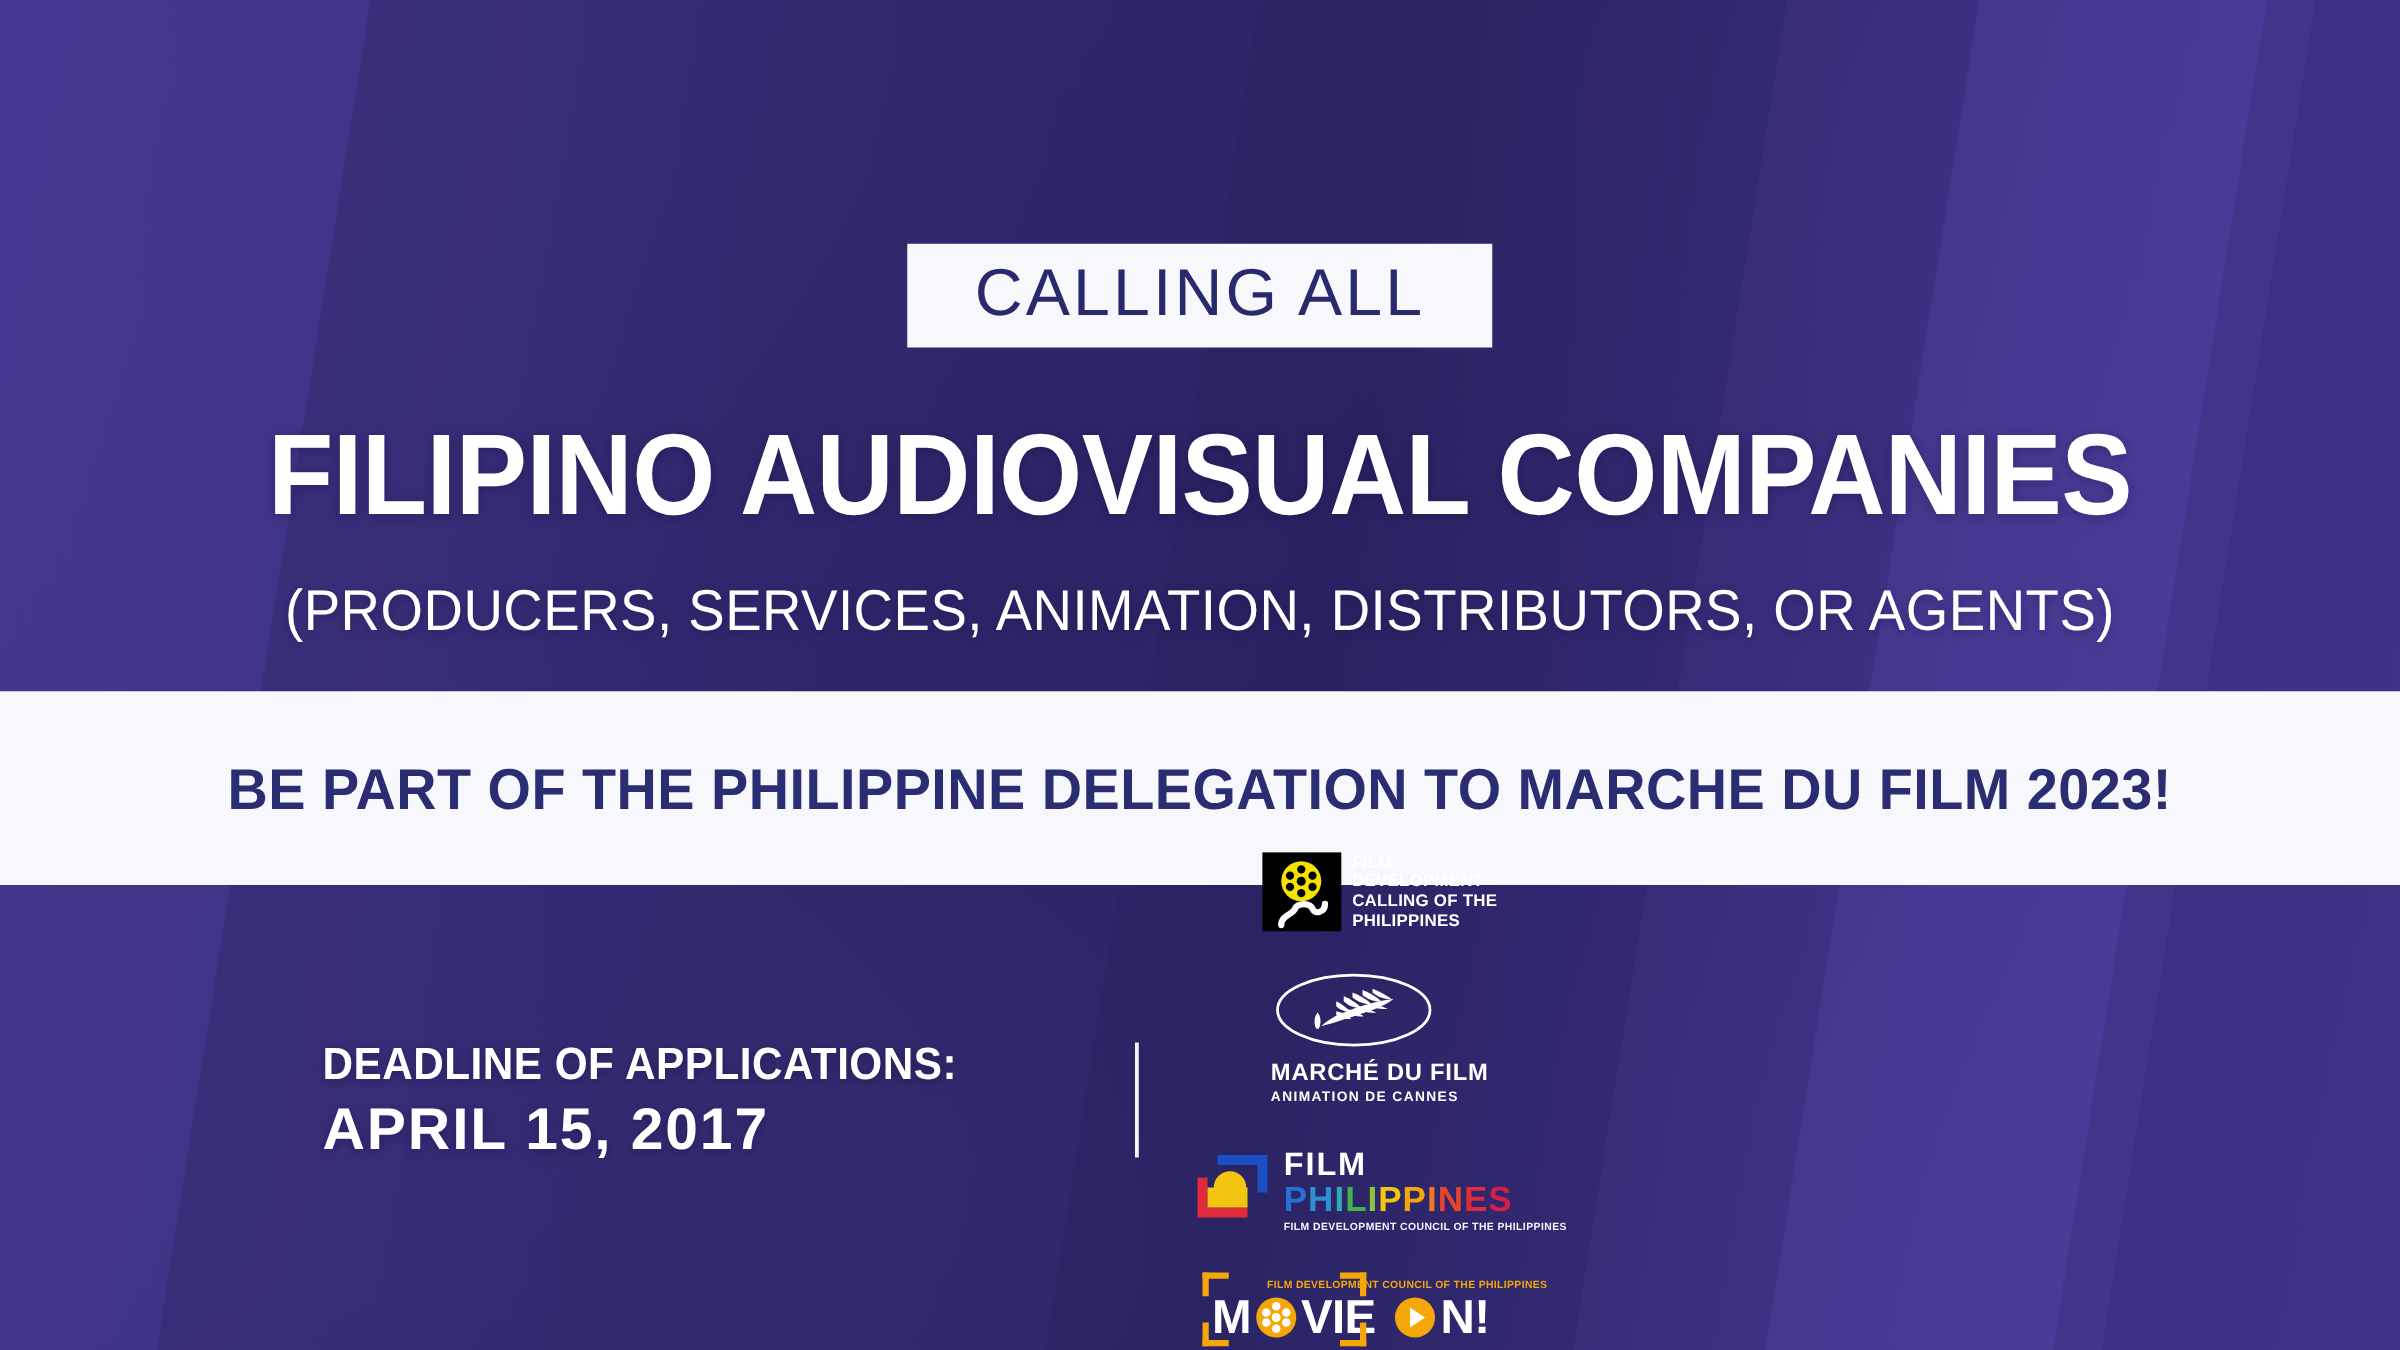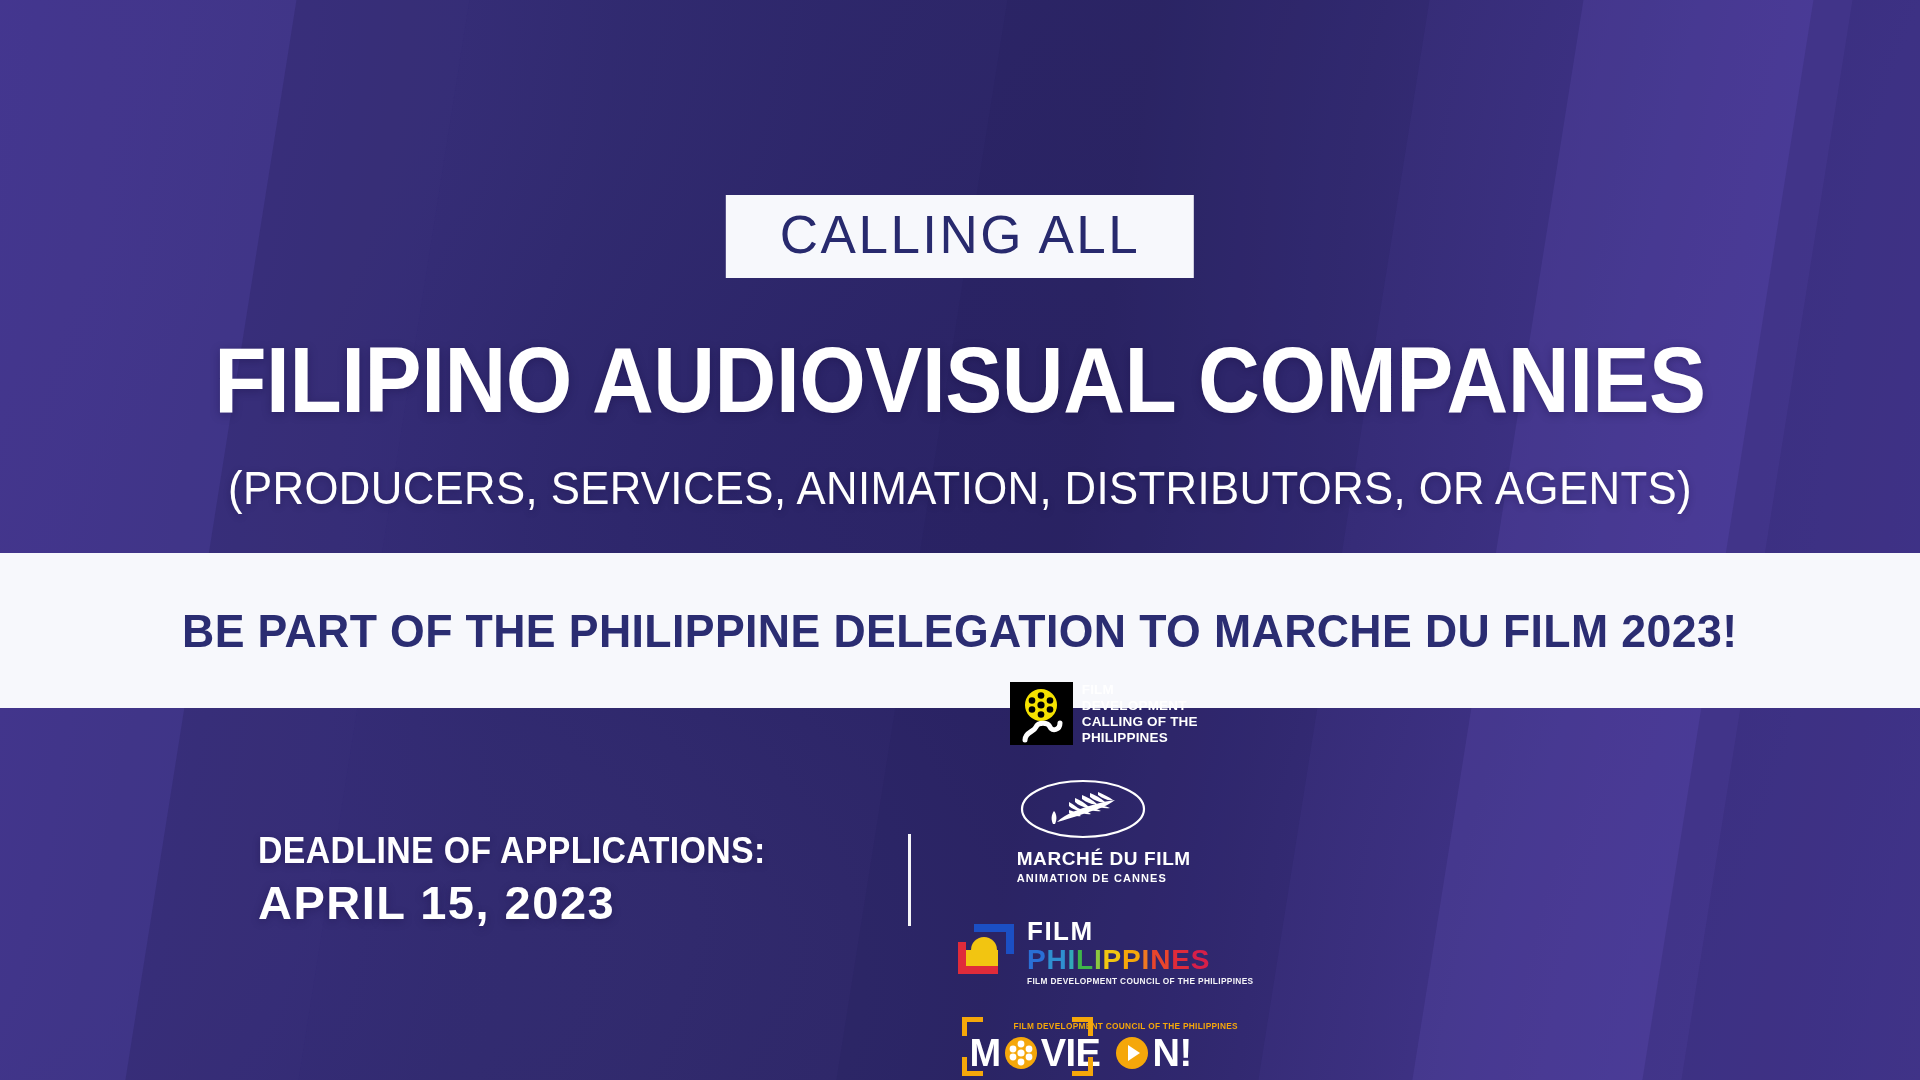--- a/index.html
+++ b/index.html
@@ -208,21 +208,21 @@
   <div class="subhead">(PRODUCERS, SERVICES, ANIMATION, DISTRIBUTORS, OR AGENTS)</div>
 
   <div class="band">
     <div class="band-main">BE PART OF THE PHILIPPINE DELEGATION TO MARCHE DU FILM 2023!</div>
   </div>
 
   <div class="footer">
 
     <div class="deadline">
       <span class="deadline-label">DEADLINE OF APPLICATIONS:</span>
-      <span class="deadline-date">APRIL 15, 2023</span>
+      <span class="deadline-date">APRIL 15, 2017</span>
     </div>
 
     <div class="divider"></div>
 
     <div class="logos">
 
       <div class="fdcp">
         <div class="fdcp-mark">
           <svg width="63" height="63" viewBox="0 0 63 63" aria-hidden="true">
             <rect width="63" height="63" fill="#000000"></rect>

